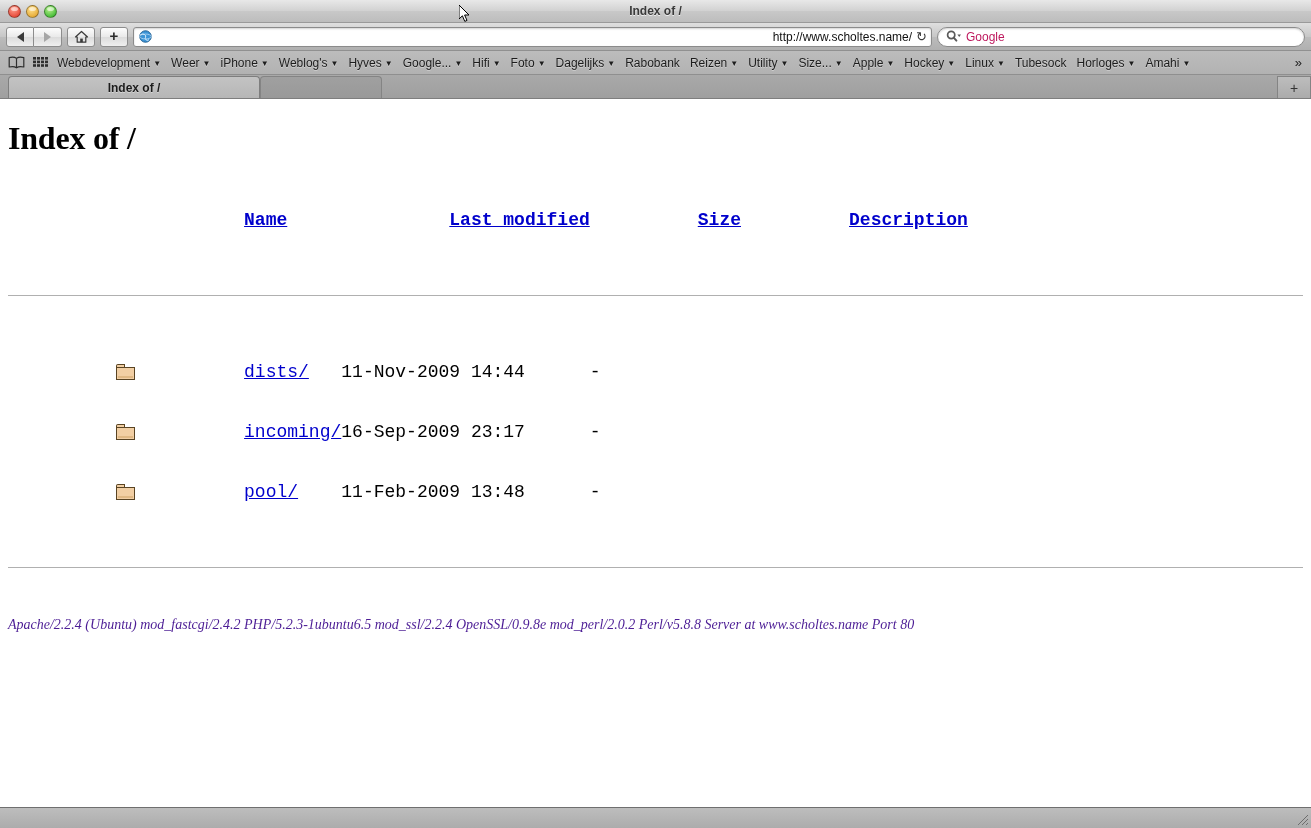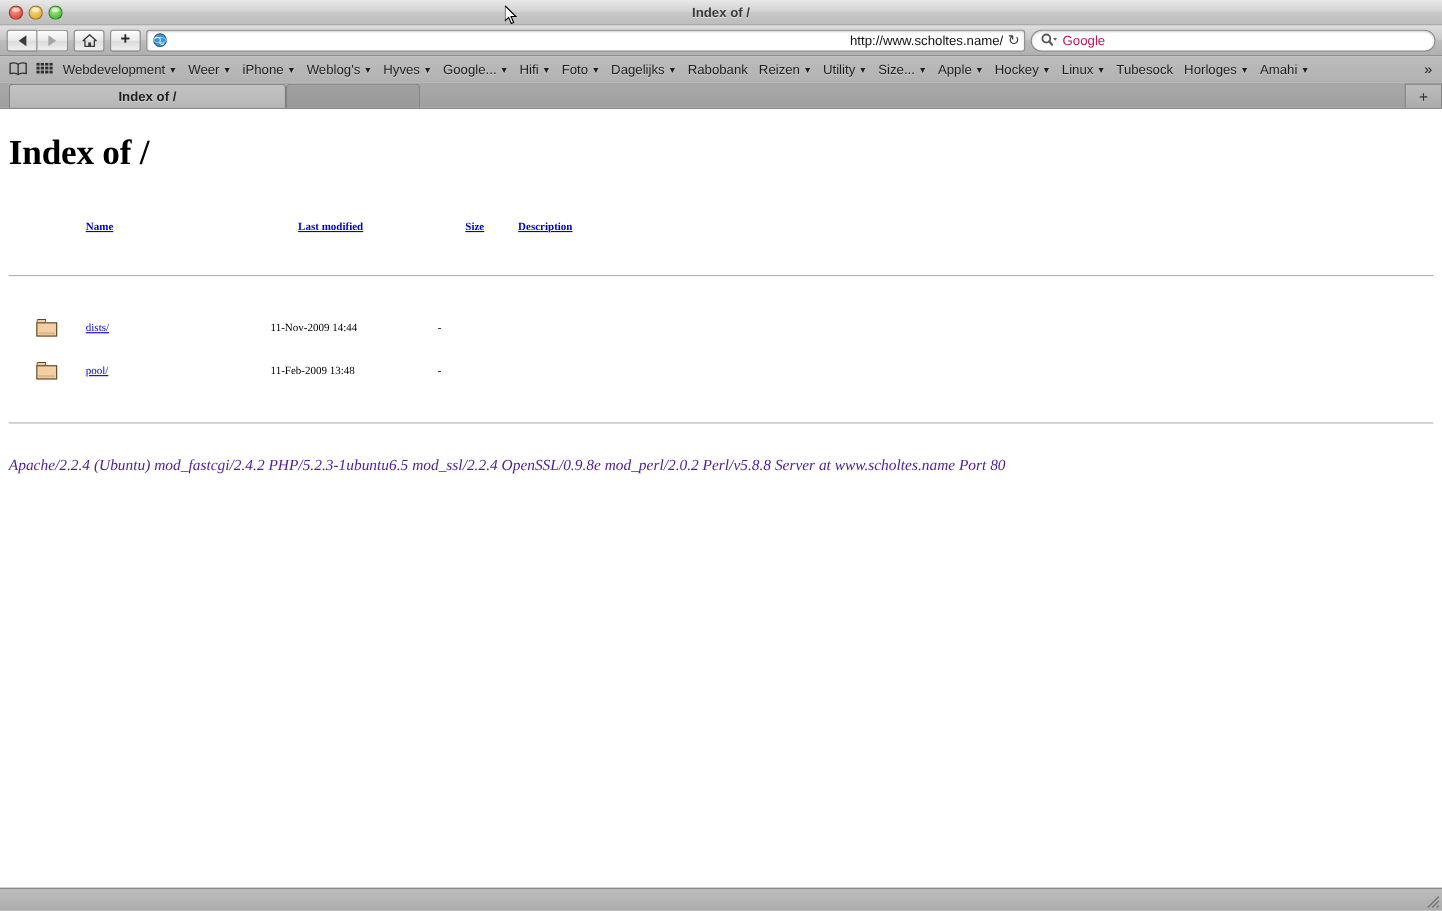--- a/index.html
+++ b/index.html
@@ -291,22 +291,22 @@
     font-family: "Liberation Serif", serif;
     font-size: 32px;
     font-weight: bold;
     margin: 21px 0 0 0;
     color: #000;
     letter-spacing: -0.2px;
   }
   table.listing {
     border-collapse: collapse;
     margin-top: 33px;
-    font-family: Liberation Serif, serif;
-    font-size: 10px;
+    font-family: Liberation Mono, monospace;
+    font-size: 18px;
   }
   table.listing th,
   table.listing td {
     text-align: left;
     padding: 0;
     white-space: pre;
     vertical-align: middle;
     height: 25px;
   }
   .col-icon   { width: 27px; }
@@ -596,20 +596,33 @@
           </span>
         </td>
         <td class="col-name">
           <a href="#">dists/</a>
         </td>
         <td class="col-date">11-Nov-2009 14:44</td>
         <td class="col-size">-</td>
         <td class="col-desc"></td>
       </tr>
 
+      <tr>
+        <td class="col-icon">
+          <span class="folder-icon">
+            <span class="tab-top"></span><span class="body"></span>
+          </span>
+        </td>
+        <td class="col-name">
+          <a href="#">incoming/</a>
+        </td>
+        <td class="col-date">16-Sep-2009 23:17</td>
+        <td class="col-size">-</td>
+        <td class="col-desc"></td>
+      </tr>
 
       <tr>
         <td class="col-icon">
           <span class="folder-icon">
             <span class="tab-top"></span><span class="body"></span>
           </span>
         </td>
         <td class="col-name">
           <a href="#">pool/</a>
         </td>

